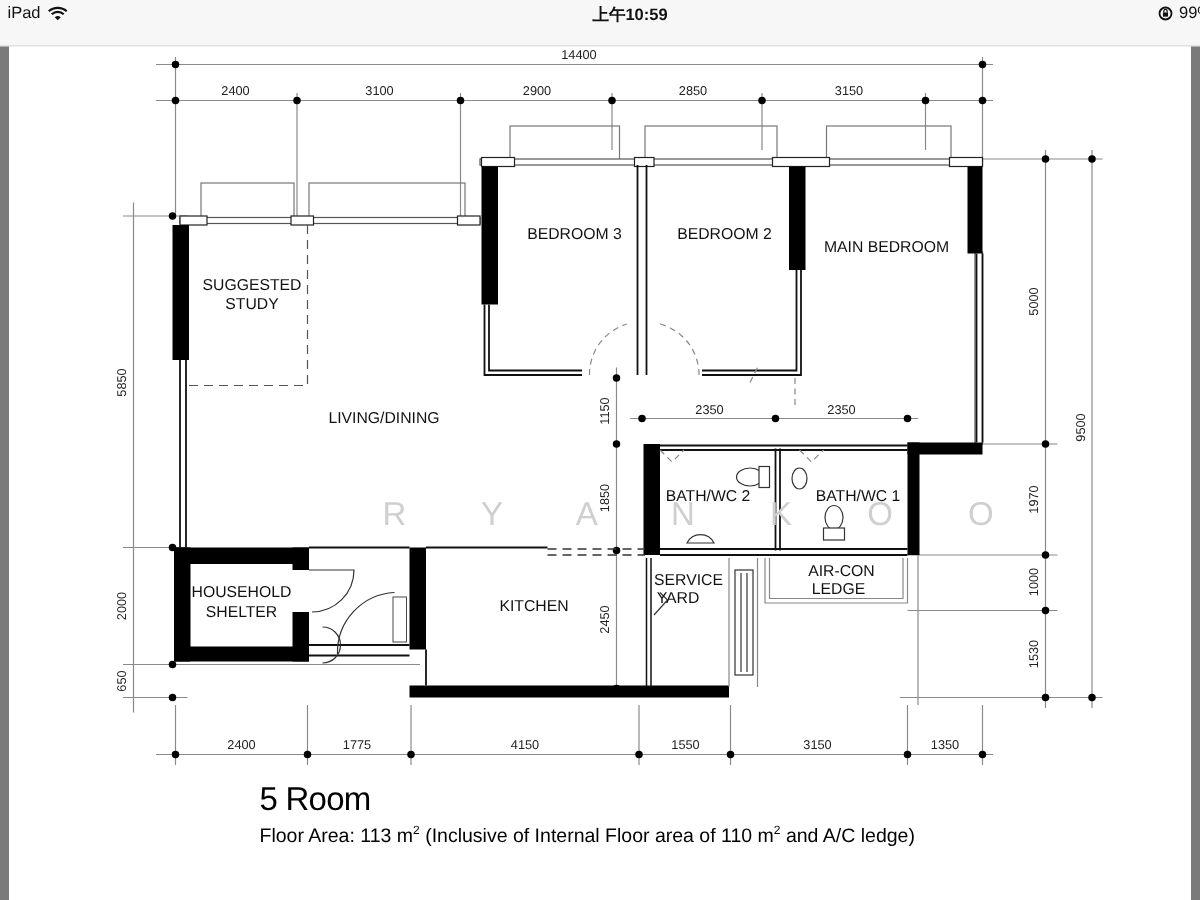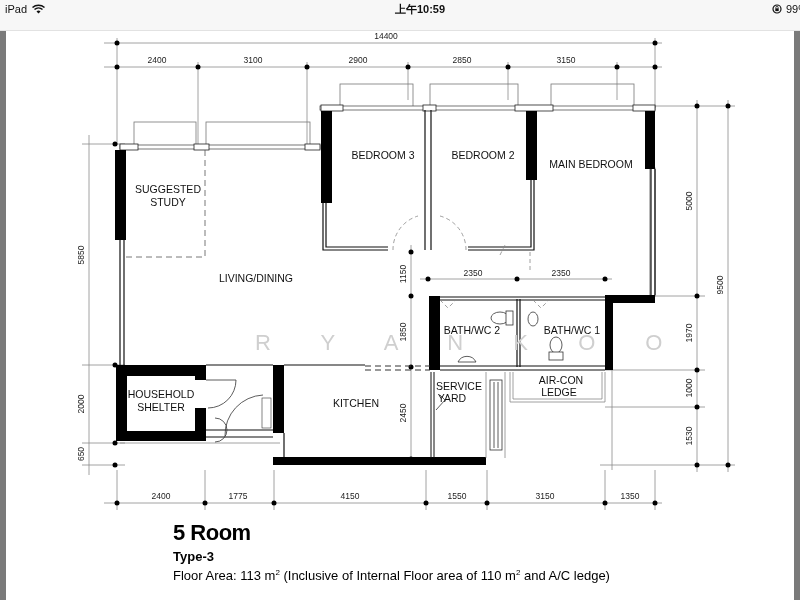--- a/index.html
+++ b/index.html
@@ -9,21 +9,21 @@
   .sb-center { position: absolute; left: 0; right: 0; top: 2px; text-align: center; font-size: 11px; color: #111; font-weight: 600; }
   .sb-url { position: absolute; left: 0; right: 0; top: 16px; text-align: center; font-size: 10px; color: #4fae6e; }
   .sb-right { position: absolute; right: 8px; top: 3px; font-size: 11px; color: #111; display: flex; align-items: center; gap: 4px; }
   .battery { width: 20px; height: 9px; border: 1px solid #111; border-radius: 2px; position: relative; box-sizing: border-box; padding: 1px; }
   .battery-fill { width: 100%; height: 100%; background: #111; }
   .battery-tip { position: absolute; right: -3px; top: 2px; width: 2px; height: 4px; background: #111; border-radius: 0 1px 1px 0; }
   .side-band-left { position: absolute; left: 0; top: 31px; width: 6px; height: 569px; background: #7a7a7a; }
   .side-band-right { position: absolute; right: 0; top: 31px; width: 6px; height: 569px; background: #7a7a7a; }
   .plan { position: absolute; left: 0; top: 0; width: 800px; height: 600px; }
   .caption { position: absolute; left: 173px; top: 520px; color: #000; }
-  .cap-title { font-size: 22px; font-weight: bold; line-height: 26px; letter-spacing: -0.5px; }
+  .cap-title { font-size: 22px; font-weight: normal; line-height: 26px; letter-spacing: -0.5px; }
   .cap-type { font-size: 13px; font-weight: bold; line-height: 16px; margin-top: 3px; }
   .cap-line { font-size: 13px; line-height: 16px; white-space: nowrap; }
   .cap-line sup { font-size: 8px; }
 </style>
 </head>
 <body>
 
 <div class="status-bar">
   <div class="sb-left">
     <span>iPad</span>
@@ -315,15 +315,14 @@
     <text x="356" y="407">KITCHEN</text>
     <text x="459" y="390">SERVICE</text>
     <text x="452" y="402">YARD</text>
     <text x="561" y="384">AIR-CON</text>
     <text x="559" y="396">LEDGE</text>
   </g>
 </svg>
 
 <div class="caption">
   <div class="cap-title">5 Room</div>
-  <div class="cap-type">Type-3</div>
   <div class="cap-line"><span>Floor Area: 113 m</span><sup>2</sup><span> (Inclusive of Internal Floor area of 110 m</span><sup>2</sup><span> and A/C ledge)</span></div>
 </div>
 
 </body></html>

